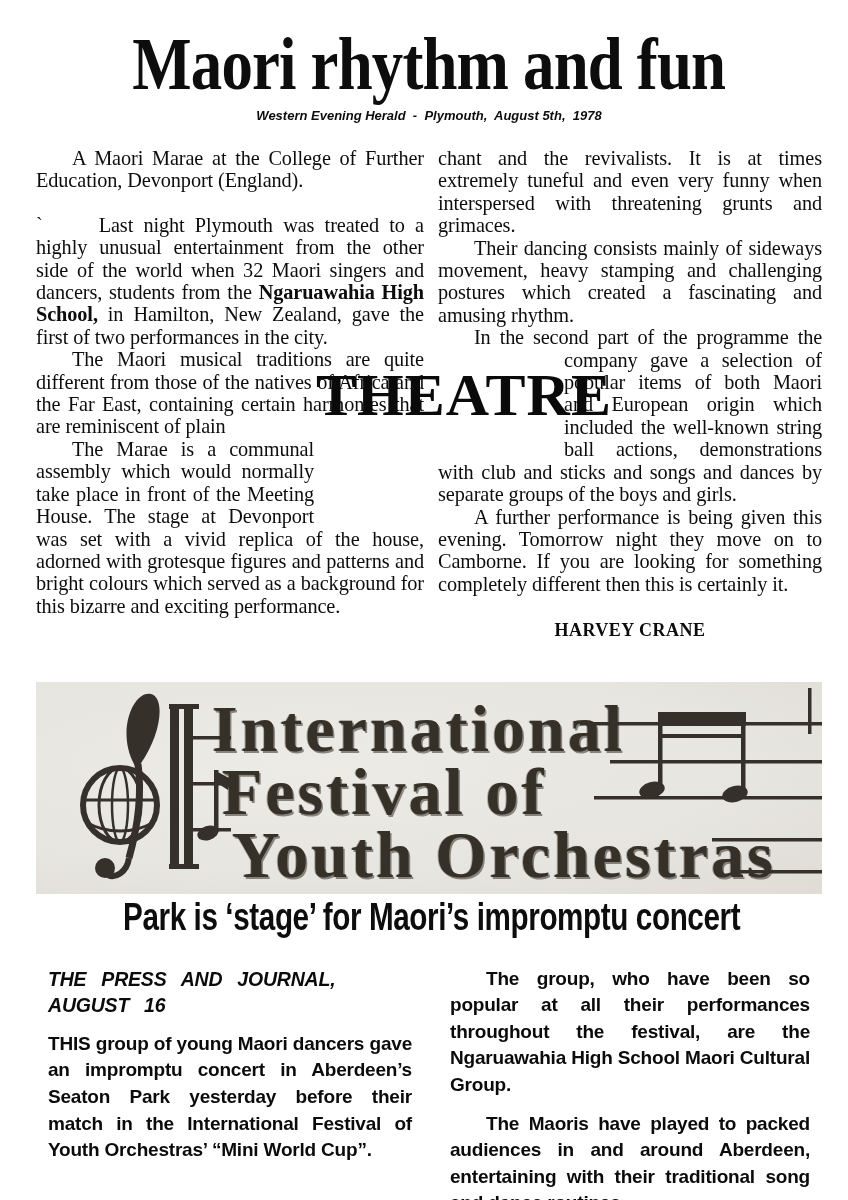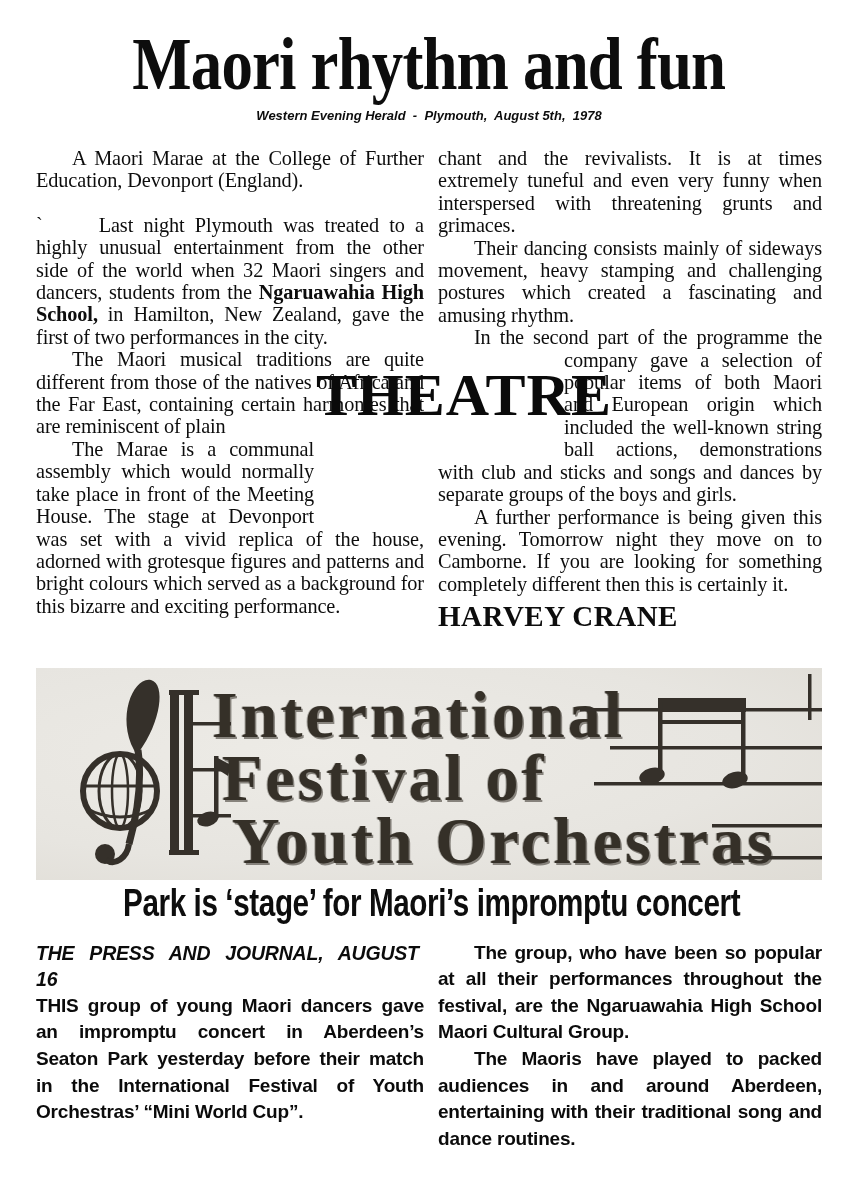--- a/index.html
+++ b/index.html
@@ -24,22 +24,22 @@
   .ind { text-indent:36px; }
   .gap-after { margin-bottom:22px !important; }
   .tickline .tick { display:inline; }
   .tickline .tick-spacer { display:inline-block; width:56px; }
   .spacer-r { float:right; width:106px; height:68px; margin-left:4px; }
   .spacer-l { float:left; width:122px; height:91px; margin-right:4px; }
   .one-line { text-align:justify; text-align-last:justify; text-indent:36px;
               letter-spacing:-0.15px; white-space:nowrap; }
   .theatre { position:absolute; left:280px; top:218px; font-weight:bold;
              font-size:60px; letter-spacing:1px; line-height:1; color:#0a0a0a; }
-  .byline { text-align:left; font-weight:bold; font-size:29px;
-            letter-spacing:.5px; margin-top:10px; }
+  .byline { text-align:center; font-weight:bold; font-size:18px;
+            letter-spacing:.5px; margin-top:24px; }
 
   
   .scan { position:relative; width:786px; height:212px; margin-top:40px;
           background:radial-gradient(ellipse at 35% 40%, #edebe6 0%, #e7e5e0 60%, #dfdcd5 100%);
           overflow:hidden; }
   .scan-text { position:absolute; left:176px; top:0; width:600px;
                font-weight:bold; color:#353028; filter:blur(.45px); }
   .scan-text div { position:absolute; left:0; white-space:nowrap; font-size:66px;
                    line-height:1; letter-spacing:3px;
                    text-shadow:1.5px 1.5px 0 rgba(53,48,40,.55), -1px 0 0 rgba(53,48,40,.35); }
@@ -55,21 +55,21 @@
                    font-family:"Liberation Sans", sans-serif; }
   .park-headline span { display:inline-block; font-weight:bold; font-size:38px;
                         transform:scaleX(.78); white-space:nowrap; letter-spacing:-0.5px; }
   .article-bottom { display:flex; gap:14px; margin-top:14px;
                     font-family:"Liberation Sans", sans-serif; font-weight:bold; }
   .bcol { width:388px; font-size:19px; line-height:26.6px; text-align:justify;
           letter-spacing:-0.2px; color:#0b0b0b; }
   .bcol.right { width:384px; }
   .source { font-style:italic; word-spacing:.5em; text-align:left;
             margin-bottom:28px; font-size:19.5px; }
-  .bcol p { margin:0; }
+  .bcol p { margin:12px; }
   .bcol .ind { text-indent:36px; }
 </style>
 </head>
 <body>
 
 <div class="page">
 
   <div class="title">
     <span>Maori rhythm and fun</span>
   </div>

